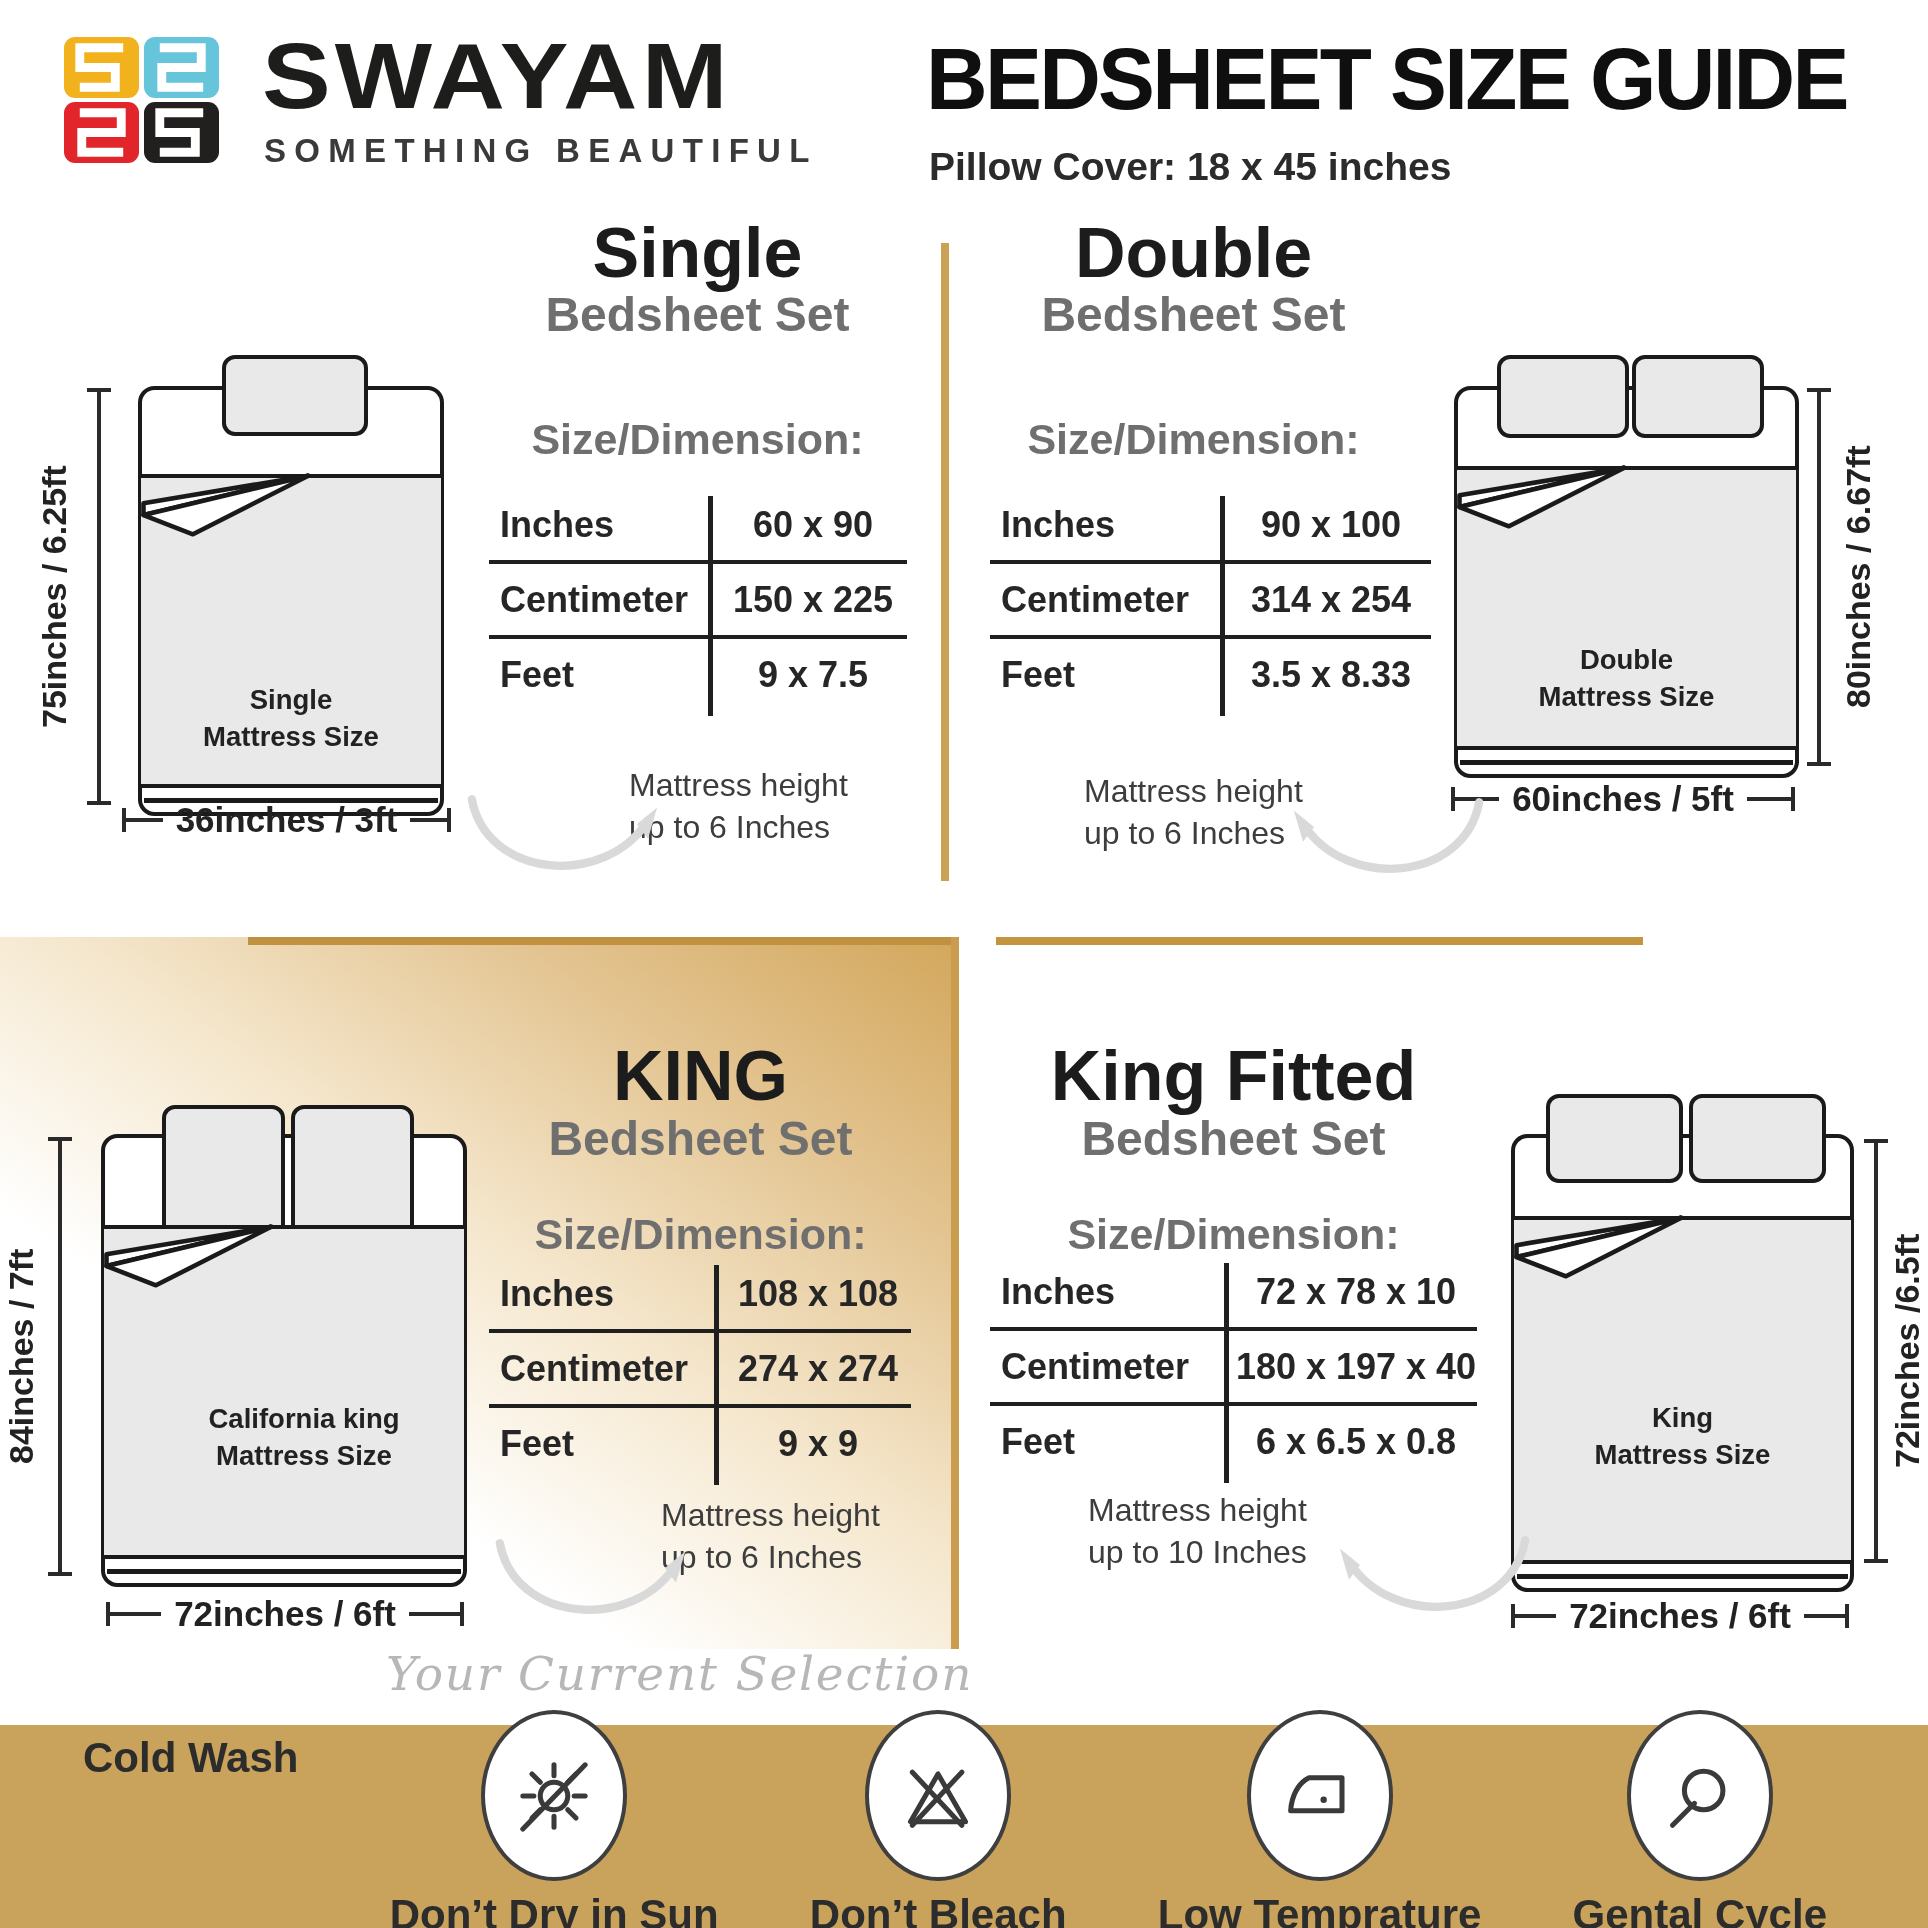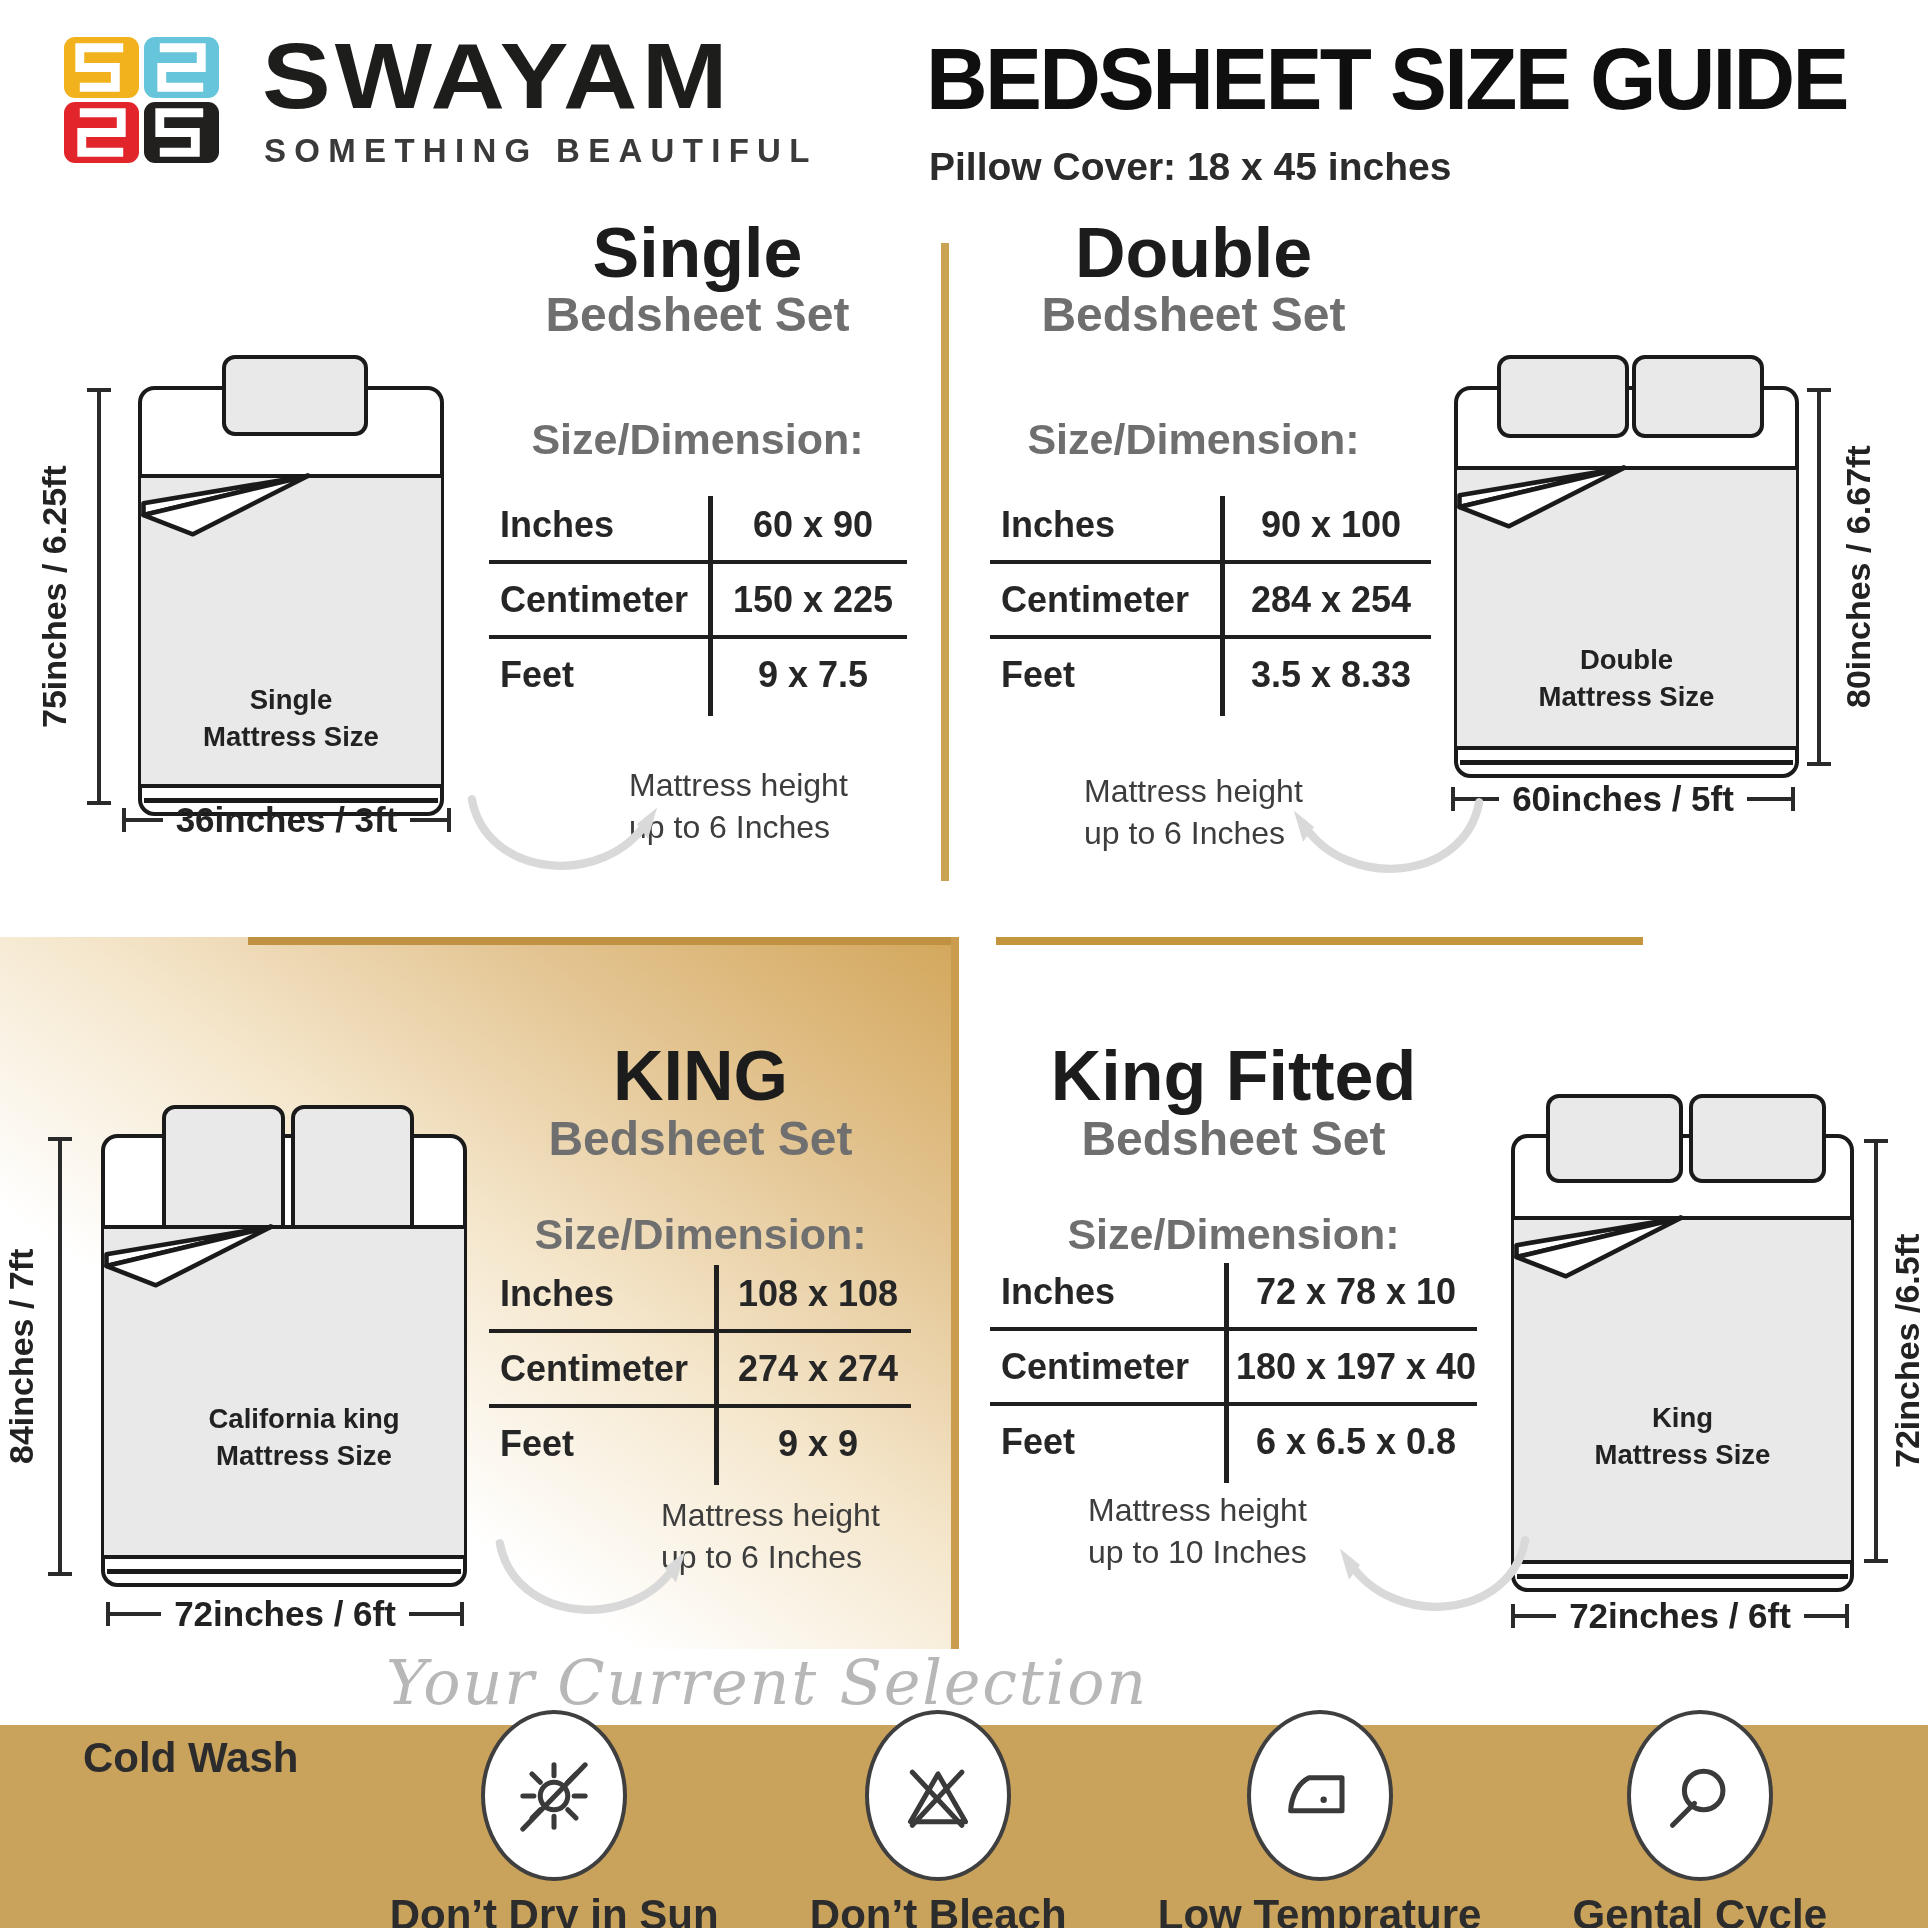--- a/index.html
+++ b/index.html
@@ -68,21 +68,21 @@
 
   
   .divider-v{position:absolute;left:941px;top:243px;width:8.3px;height:638px;background:#c9a254;}
   .king-bg{position:absolute;left:0;top:937px;width:951px;height:712px;
            background:linear-gradient(215deg,#d3a75c 0%,#e3c491 22%,#f5e7cd 45%,#ffffff 68%);
            border-right:8.3px solid #c99c4e;}
   .king-topline{position:absolute;left:248px;top:937px;width:703px;height:8.3px;background:#c09140;}
   .divider-h{position:absolute;left:996px;top:937px;width:647px;height:8.3px;background:#c3953f;}
 
   .selection-script{position:absolute;left:386px;top:1646px;width:551px;text-align:center;
-                    font-family:"DejaVu Serif",serif;font-style:italic;font-size:62px;
+                    font-family:"DejaVu Serif",serif;font-style:italic;font-size:47px;
                     color:#b7b7b7;letter-spacing:1.8px;white-space:nowrap;}
 
   
   .care-strip{position:absolute;left:0;top:1725px;width:1928px;height:204px;background:#c9a25c;}
   .care-items{position:absolute;left:0;top:0;right:0;display:flex;justify-content:space-between;
               padding:0 101px 0 83px;align-items:flex-start;}
   .care-item{display:flex;flex-direction:column;align-items:center;}
   .care-circle{width:138px;height:163px;margin-top:-14.7px;background:#fff;border:4.6px solid #3f3f3f;
                border-radius:50%;display:flex;align-items:center;justify-content:center;}
   .care-circle svg{display:block;}
@@ -190,21 +190,21 @@
   <div class="sec-size" style="left:964px;top:415px;width:459px;">Size/Dimension:</div>
 
   <div class="spec-table" style="left:990px;top:489px;width:441px;">
     <div class="tbl-v" style="left:230px;"></div>
     <div class="row">
       <div class="unit" style="width:230px;">Inches</div>
       <div class="val">90 x 100</div>
     </div>
     <div class="row">
       <div class="unit" style="width:230px;">Centimeter</div>
-      <div class="val">284 x 254</div>
+      <div class="val">314 x 254</div>
     </div>
     <div class="row">
       <div class="unit" style="width:230px;">Feet</div>
       <div class="val">3.5 x 8.33</div>
     </div>
   </div>
 
   <div class="bed" style="left:1454px;top:386px;width:337px;height:384px;">
     <div class="pillow" style="left:39px;top:-35px;width:124px;height:75px;"></div>
     <div class="pillow" style="left:174px;top:-35px;width:124px;height:75px;"></div>

